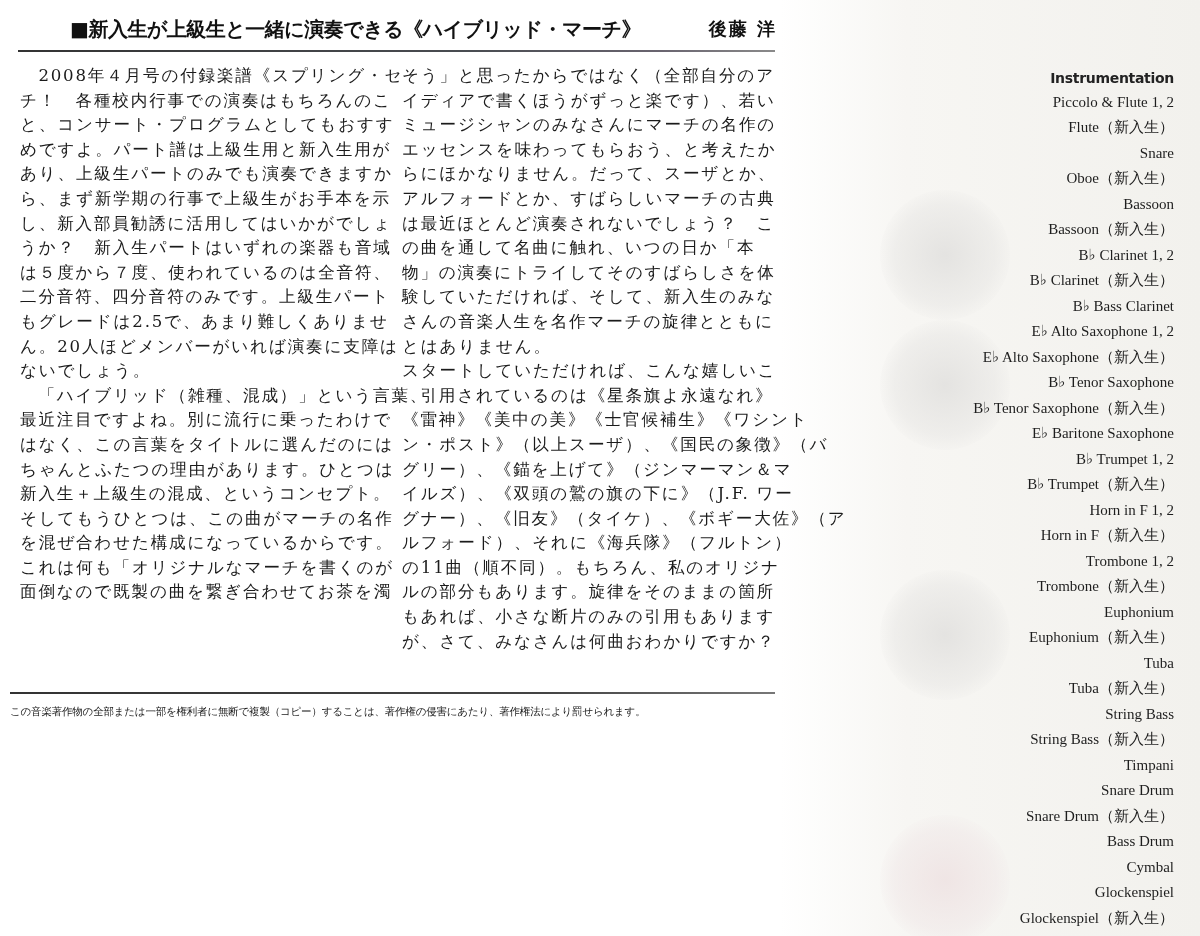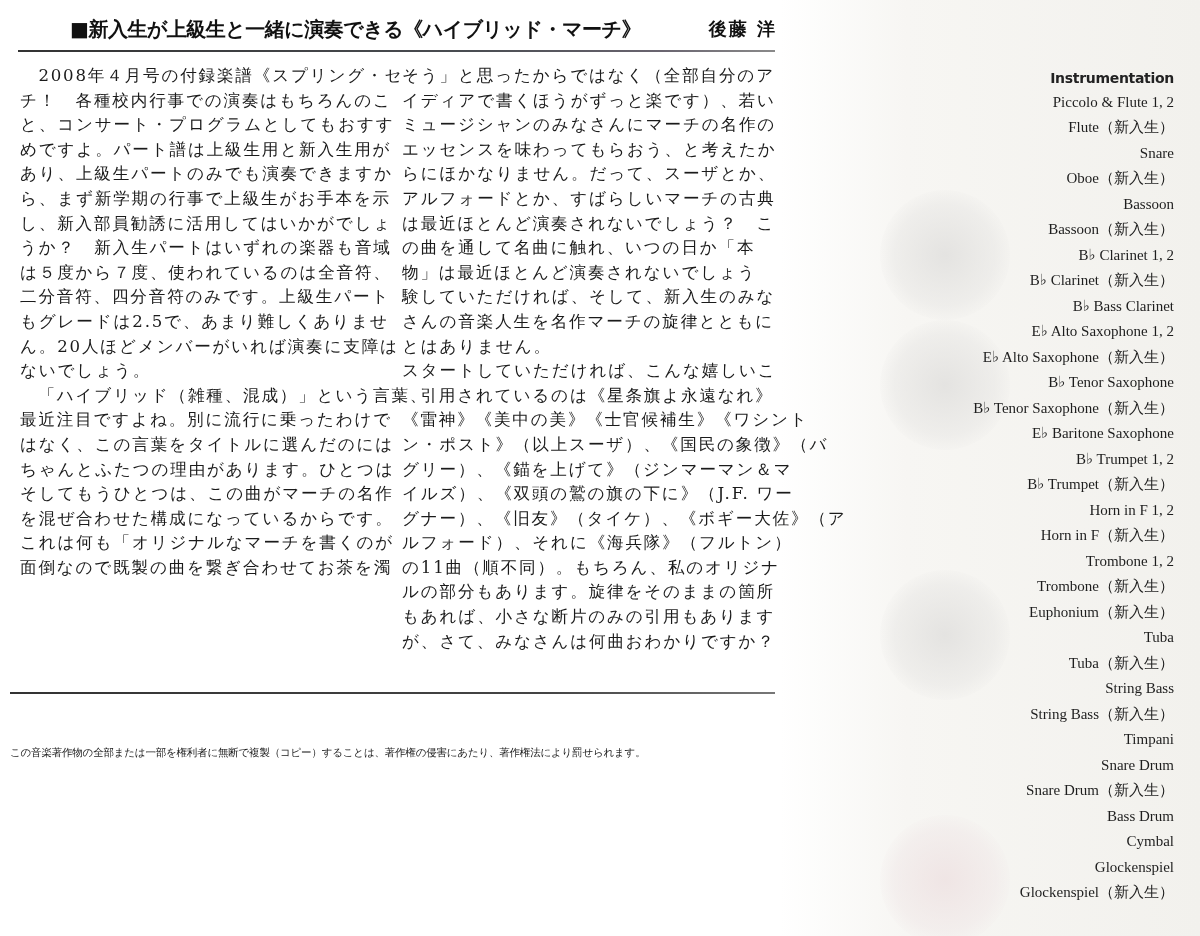--- a/index.html
+++ b/index.html
@@ -99,21 +99,20 @@
     .col-right { left: 402px; width: 380px; }
 
     .copyright {
       position: absolute;
       left: 10px;
       top: 705px;
       font-size: 10.5px;
       color: #1a1a1a;
       white-space: nowrap;
       letter-spacing: -0.2px;
-      margin-top: 41px;
     }
 
     
     .instrumentation {
       position: absolute;
       right: 26px;
       top: 60px;
       width: 400px;
       text-align: right;
       margin-top: 8px;
@@ -167,35 +166,36 @@
     <span class="line">うか？　新入生パートはいずれの楽器も音域</span>
     <span class="line">は５度から７度、使われているのは全音符、</span>
     <span class="line">二分音符、四分音符のみです。上級生パート</span>
     <span class="line">もグレードは2.5で、あまり難しくありませ</span>
     <span class="line">ん。20人ほどメンバーがいれば演奏に支障は</span>
     <span class="line">ないでしょう。</span>
     <span class="line">　「ハイブリッド（雑種、混成）」という言葉、</span>
     <span class="line">最近注目ですよね。別に流行に乗ったわけで</span>
     <span class="line">はなく、この言葉をタイトルに選んだのには</span>
     <span class="line">ちゃんとふたつの理由があります。ひとつは</span>
+    <span class="line">新入生＋上級生の混成、というコンセプト。</span>
     <span class="line">そしてもうひとつは、この曲がマーチの名作</span>
     <span class="line">を混ぜ合わせた構成になっているからです。</span>
     <span class="line">これは何も「オリジナルなマーチを書くのが</span>
     <span class="line">面倒なので既製の曲を繋ぎ合わせてお茶を濁</span>
   </div>
 <div class="column col-right" id="col-right">
     <span class="line">そう」と思ったからではなく（全部自分のア</span>
     <span class="line">イディアで書くほうがずっと楽です）、若い</span>
     <span class="line">ミュージシャンのみなさんにマーチの名作の</span>
     <span class="line">エッセンスを味わってもらおう、と考えたか</span>
     <span class="line">らにほかなりません。だって、スーザとか、</span>
     <span class="line">アルフォードとか、すばらしいマーチの古典</span>
     <span class="line">は最近ほとんど演奏されないでしょう？　こ</span>
     <span class="line">の曲を通して名曲に触れ、いつの日か「本</span>
-    <span class="line">物」は最近ほとんど演奏されないでしょう</span>
+    <span class="line">物」の演奏にトライしてそのすばらしさを体</span>
     <span class="line">験していただければ、そして、新入生のみな</span>
     <span class="line">さんの音楽人生を名作マーチの旋律とともに</span>
     <span class="line">とはありません。</span>
     <span class="line">スタートしていただければ、こんな嬉しいこ</span>
     <span class="line">　引用されているのは《星条旗よ永遠なれ》</span>
     <span class="line">《雷神》《美中の美》《士官候補生》《ワシント</span>
     <span class="line">ン・ポスト》（以上スーザ）、《国民の象徴》（バ</span>
     <span class="line">グリー）、《錨を上げて》（ジンマーマン＆マ</span>
     <span class="line">イルズ）、《双頭の鷲の旗の下に》（J.F. ワー</span>
     <span class="line">グナー）、《旧友》（タイケ）、《ボギー大佐》（ア</span>
@@ -225,20 +225,21 @@
       <li class="inst-item">E♭ Alto Saxophone（新入生）</li>
       <li class="inst-item">B♭ Tenor Saxophone</li>
       <li class="inst-item">B♭ Tenor Saxophone（新入生）</li>
       <li class="inst-item">E♭ Baritone Saxophone</li>
       <li class="inst-item">B♭ Trumpet 1, 2</li>
       <li class="inst-item">B♭ Trumpet（新入生）</li>
       <li class="inst-item">Horn in F 1, 2</li>
       <li class="inst-item">Horn in F（新入生）</li>
       <li class="inst-item">Trombone 1, 2</li>
       <li class="inst-item">Trombone（新入生）</li>
+      <li class="inst-item">Euphonium</li>
       <li class="inst-item">Euphonium（新入生）</li>
       <li class="inst-item">Tuba</li>
       <li class="inst-item">Tuba（新入生）</li>
       <li class="inst-item">String Bass</li>
       <li class="inst-item">String Bass（新入生）</li>
       <li class="inst-item">Timpani</li>
       <li class="inst-item">Snare Drum</li>
       <li class="inst-item">Snare Drum（新入生）</li>
       <li class="inst-item">Bass Drum</li>
       <li class="inst-item">Cymbal</li>

